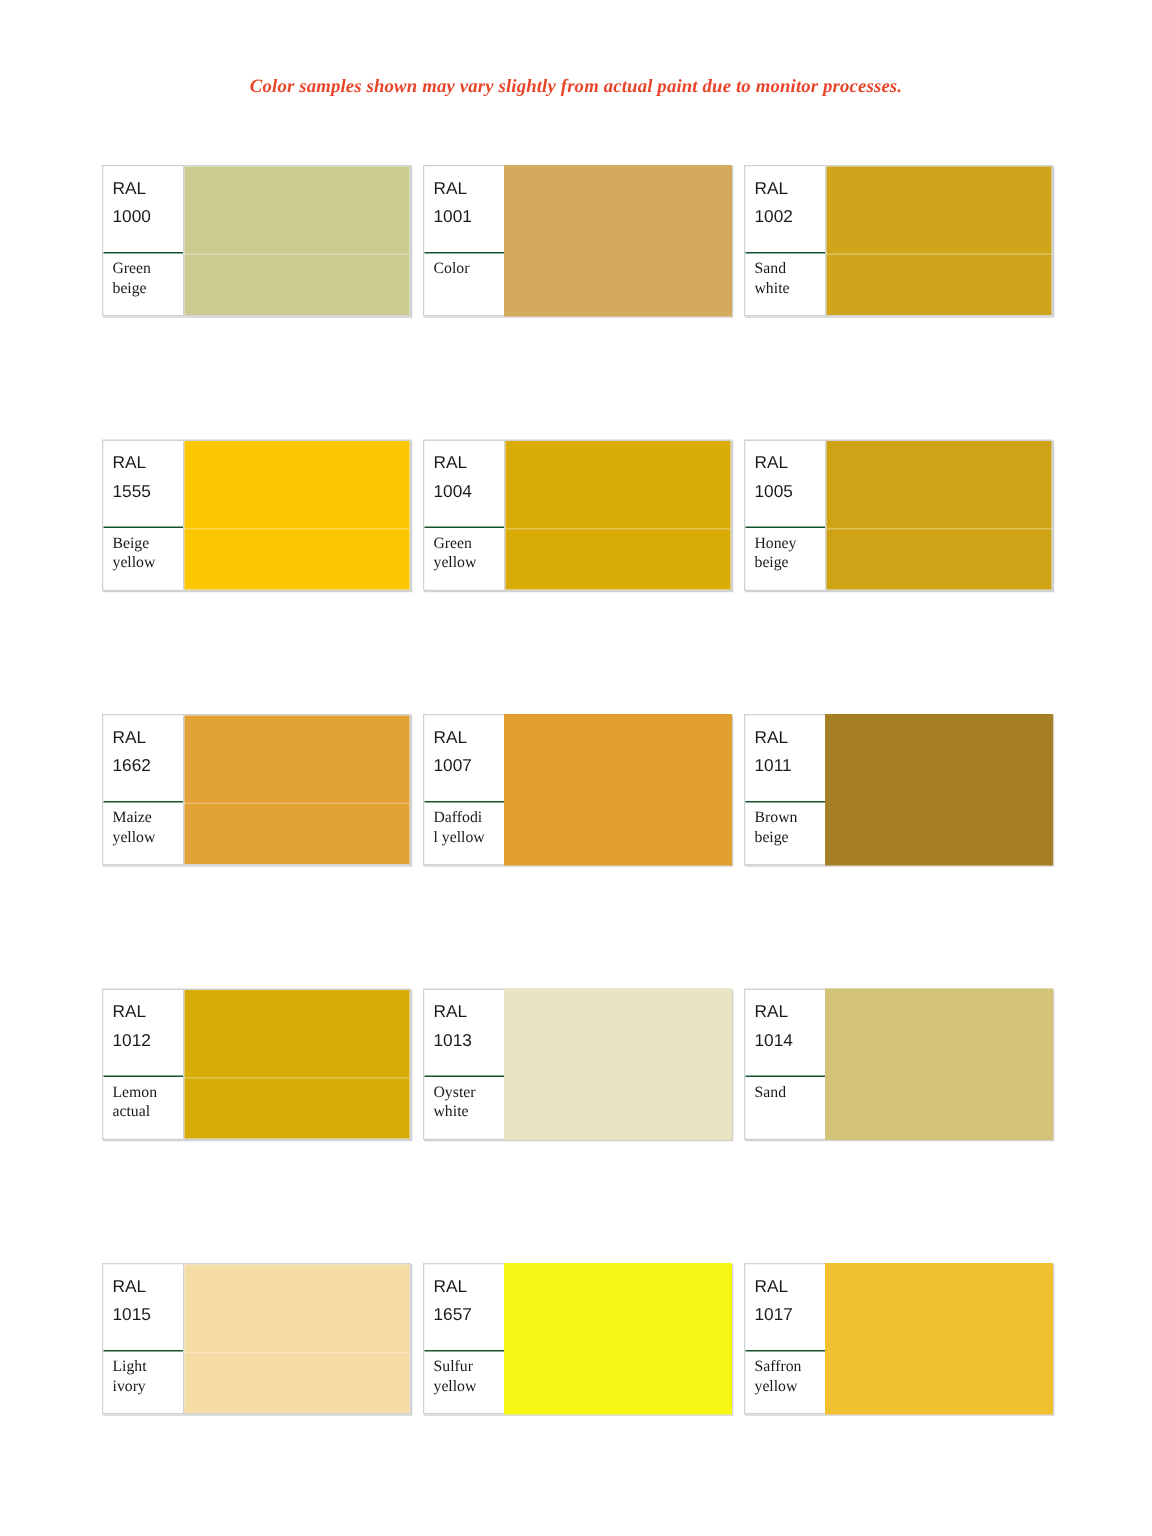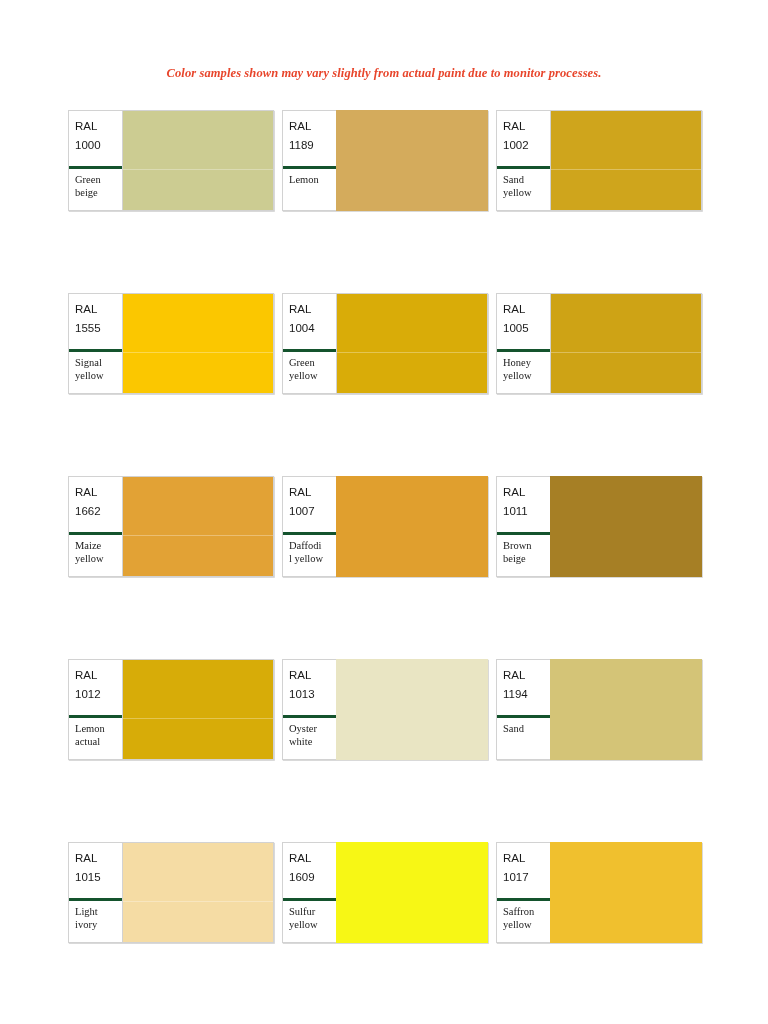--- a/index.html
+++ b/index.html
@@ -15,21 +15,21 @@
   }
   .page {
     position: relative;
     width: 768px;
     height: 1024px;
     background: #ffffff;
     box-sizing: border-box;
   }
   .disclaimer {
     position: absolute;
-    top: 66px;
+    top: 50px;
     left: 0;
     width: 768px;
     text-align: center;
     font-family: "Liberation Serif", serif;
     font-style: italic;
     font-weight: bold;
     font-size: 12.5px;
     color: #E8452B;
     letter-spacing: 0.1px;
   }
@@ -65,21 +65,21 @@
     flex: 0 0 54px;
     border-right: 1px solid #d2d2d2;
     box-sizing: border-box;
     display: flex;
     flex-direction: column;
     background: #ffffff;
   }
   .lbl-top {
     flex: 0 0 58px;
     box-sizing: border-box;
-    border-bottom: 3px solid #14532d;
+    border-bottom: 1px solid #14532d;
     padding: 6px 0 0 6px;
     font-family: "Liberation Sans", sans-serif;
     font-size: 11.5px;
     color: #1a1a1a;
     line-height: 19px;
   }
   .lbl-top .ral-code { display: block; }
   .lbl-bottom {
     flex: 1 1 auto;
     padding: 5px 12px 0 6px;
@@ -132,52 +132,52 @@
           <div class="swatch" style="background: rgb(204, 204, 146);">
             <div class="band b1"></div>
             <div class="band b2 sep"></div>
           </div>
         </div>
         <div class="gap-a"></div>
         <div class="card w-b">
           <div class="labelcol">
             <div class="lbl-top">
               <span class="ral-code">RAL</span>
-              <span class="ral-code">1189</span>
-            </div>
-            <div class="lbl-bottom">Lemon</div>
+              <span class="ral-code">1001</span>
+            </div>
+            <div class="lbl-bottom">Color</div>
           </div>
           <div class="overflow-swatch" style="background: rgb(212, 171, 92); width: 152px; display: flex; flex-direction: column;">
             <div class="band b1"></div>
             <div class="band b2 sep"></div>
           </div>
         </div>
         <div class="gap-b"></div>
         <div class="card w-c">
           <div class="labelcol">
             <div class="lbl-top">
               <span class="ral-code">RAL</span>
               <span class="ral-code">1002</span>
             </div>
-            <div class="lbl-bottom">Sand yellow</div>
+            <div class="lbl-bottom">Sand white</div>
           </div>
           <div class="swatch" style="background: rgb(207, 165, 28);">
             <div class="band b1"></div>
             <div class="band b2 sep"></div>
           </div>
         </div>
       </div>
       <div class="row">
         <div class="card w-a">
           <div class="labelcol">
             <div class="lbl-top">
               <span class="ral-code">RAL</span>
               <span class="ral-code">1555</span>
             </div>
-            <div class="lbl-bottom">Signal yellow</div>
+            <div class="lbl-bottom">Beige yellow</div>
           </div>
           <div class="swatch" style="background: rgb(251, 199, 0);">
             <div class="band b1"></div>
             <div class="band b2 sep"></div>
           </div>
         </div>
         <div class="gap-a"></div>
         <div class="card w-b">
           <div class="labelcol">
             <div class="lbl-top">
@@ -191,21 +191,21 @@
             <div class="band b2 sep"></div>
           </div>
         </div>
         <div class="gap-b"></div>
         <div class="card w-c">
           <div class="labelcol">
             <div class="lbl-top">
               <span class="ral-code">RAL</span>
               <span class="ral-code">1005</span>
             </div>
-            <div class="lbl-bottom">Honey yellow</div>
+            <div class="lbl-bottom">Honey beige</div>
           </div>
           <div class="swatch" style="background: rgb(206, 163, 21);">
             <div class="band b1"></div>
             <div class="band b2 sep"></div>
           </div>
         </div>
       </div>
       <div class="row">
         <div class="card w-a">
           <div class="labelcol">
@@ -275,21 +275,21 @@
           <div class="overflow-swatch" style="background: rgb(233, 229, 195); width: 152px; display: flex; flex-direction: column;">
             <div class="band b1"></div>
             <div class="band b2 sep"></div>
           </div>
         </div>
         <div class="gap-b"></div>
         <div class="card w-c">
           <div class="labelcol">
             <div class="lbl-top">
               <span class="ral-code">RAL</span>
-              <span class="ral-code">1194</span>
+              <span class="ral-code">1014</span>
             </div>
             <div class="lbl-bottom">Sand</div>
           </div>
           <div class="overflow-swatch" style="background: rgb(212, 196, 119); width: 152px; display: flex; flex-direction: column;">
             <div class="band b1"></div>
             <div class="band b2 sep"></div>
           </div>
         </div>
       </div>
       <div class="row">
@@ -304,21 +304,21 @@
           <div class="swatch" style="background: rgb(245, 220, 164);">
             <div class="band b1"></div>
             <div class="band b2 sep"></div>
           </div>
         </div>
         <div class="gap-a"></div>
         <div class="card w-b">
           <div class="labelcol">
             <div class="lbl-top">
               <span class="ral-code">RAL</span>
-              <span class="ral-code">1609</span>
+              <span class="ral-code">1657</span>
             </div>
             <div class="lbl-bottom">Sulfur yellow</div>
           </div>
           <div class="overflow-swatch" style="background: rgb(247, 247, 21); width: 152px; display: flex; flex-direction: column;">
             <div class="band b1"></div>
             <div class="band b2 sep"></div>
           </div>
         </div>
         <div class="gap-b"></div>
         <div class="card w-c">

